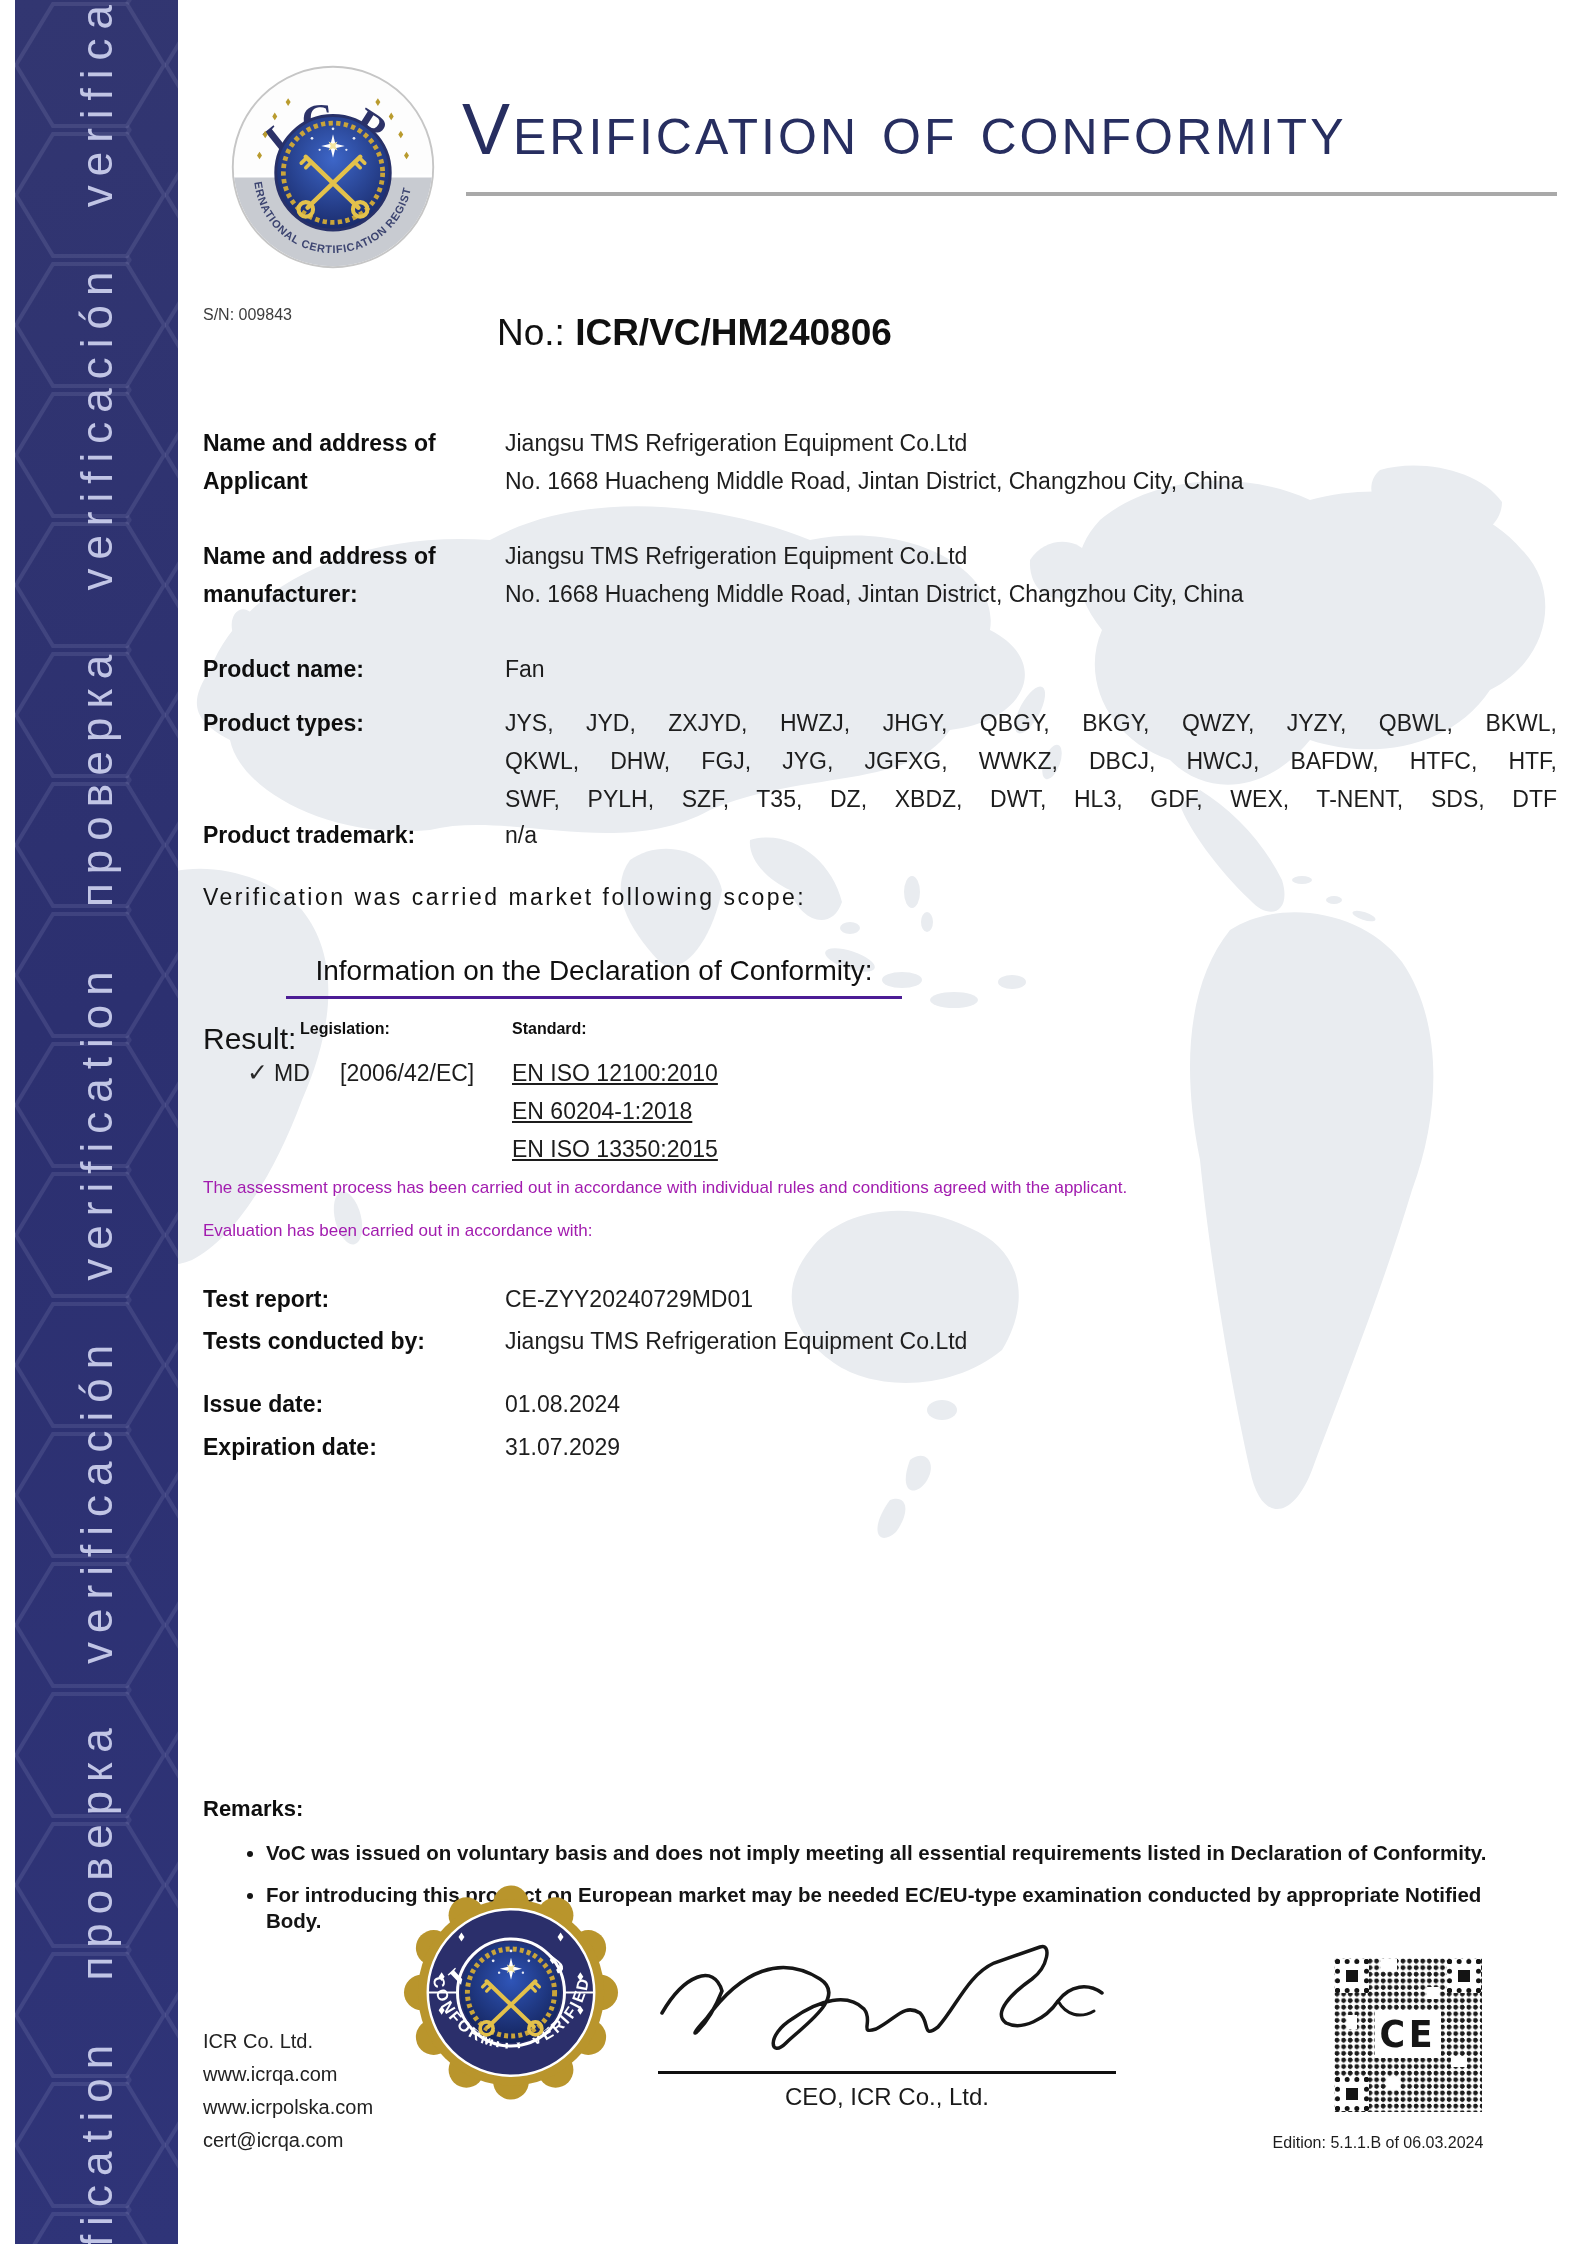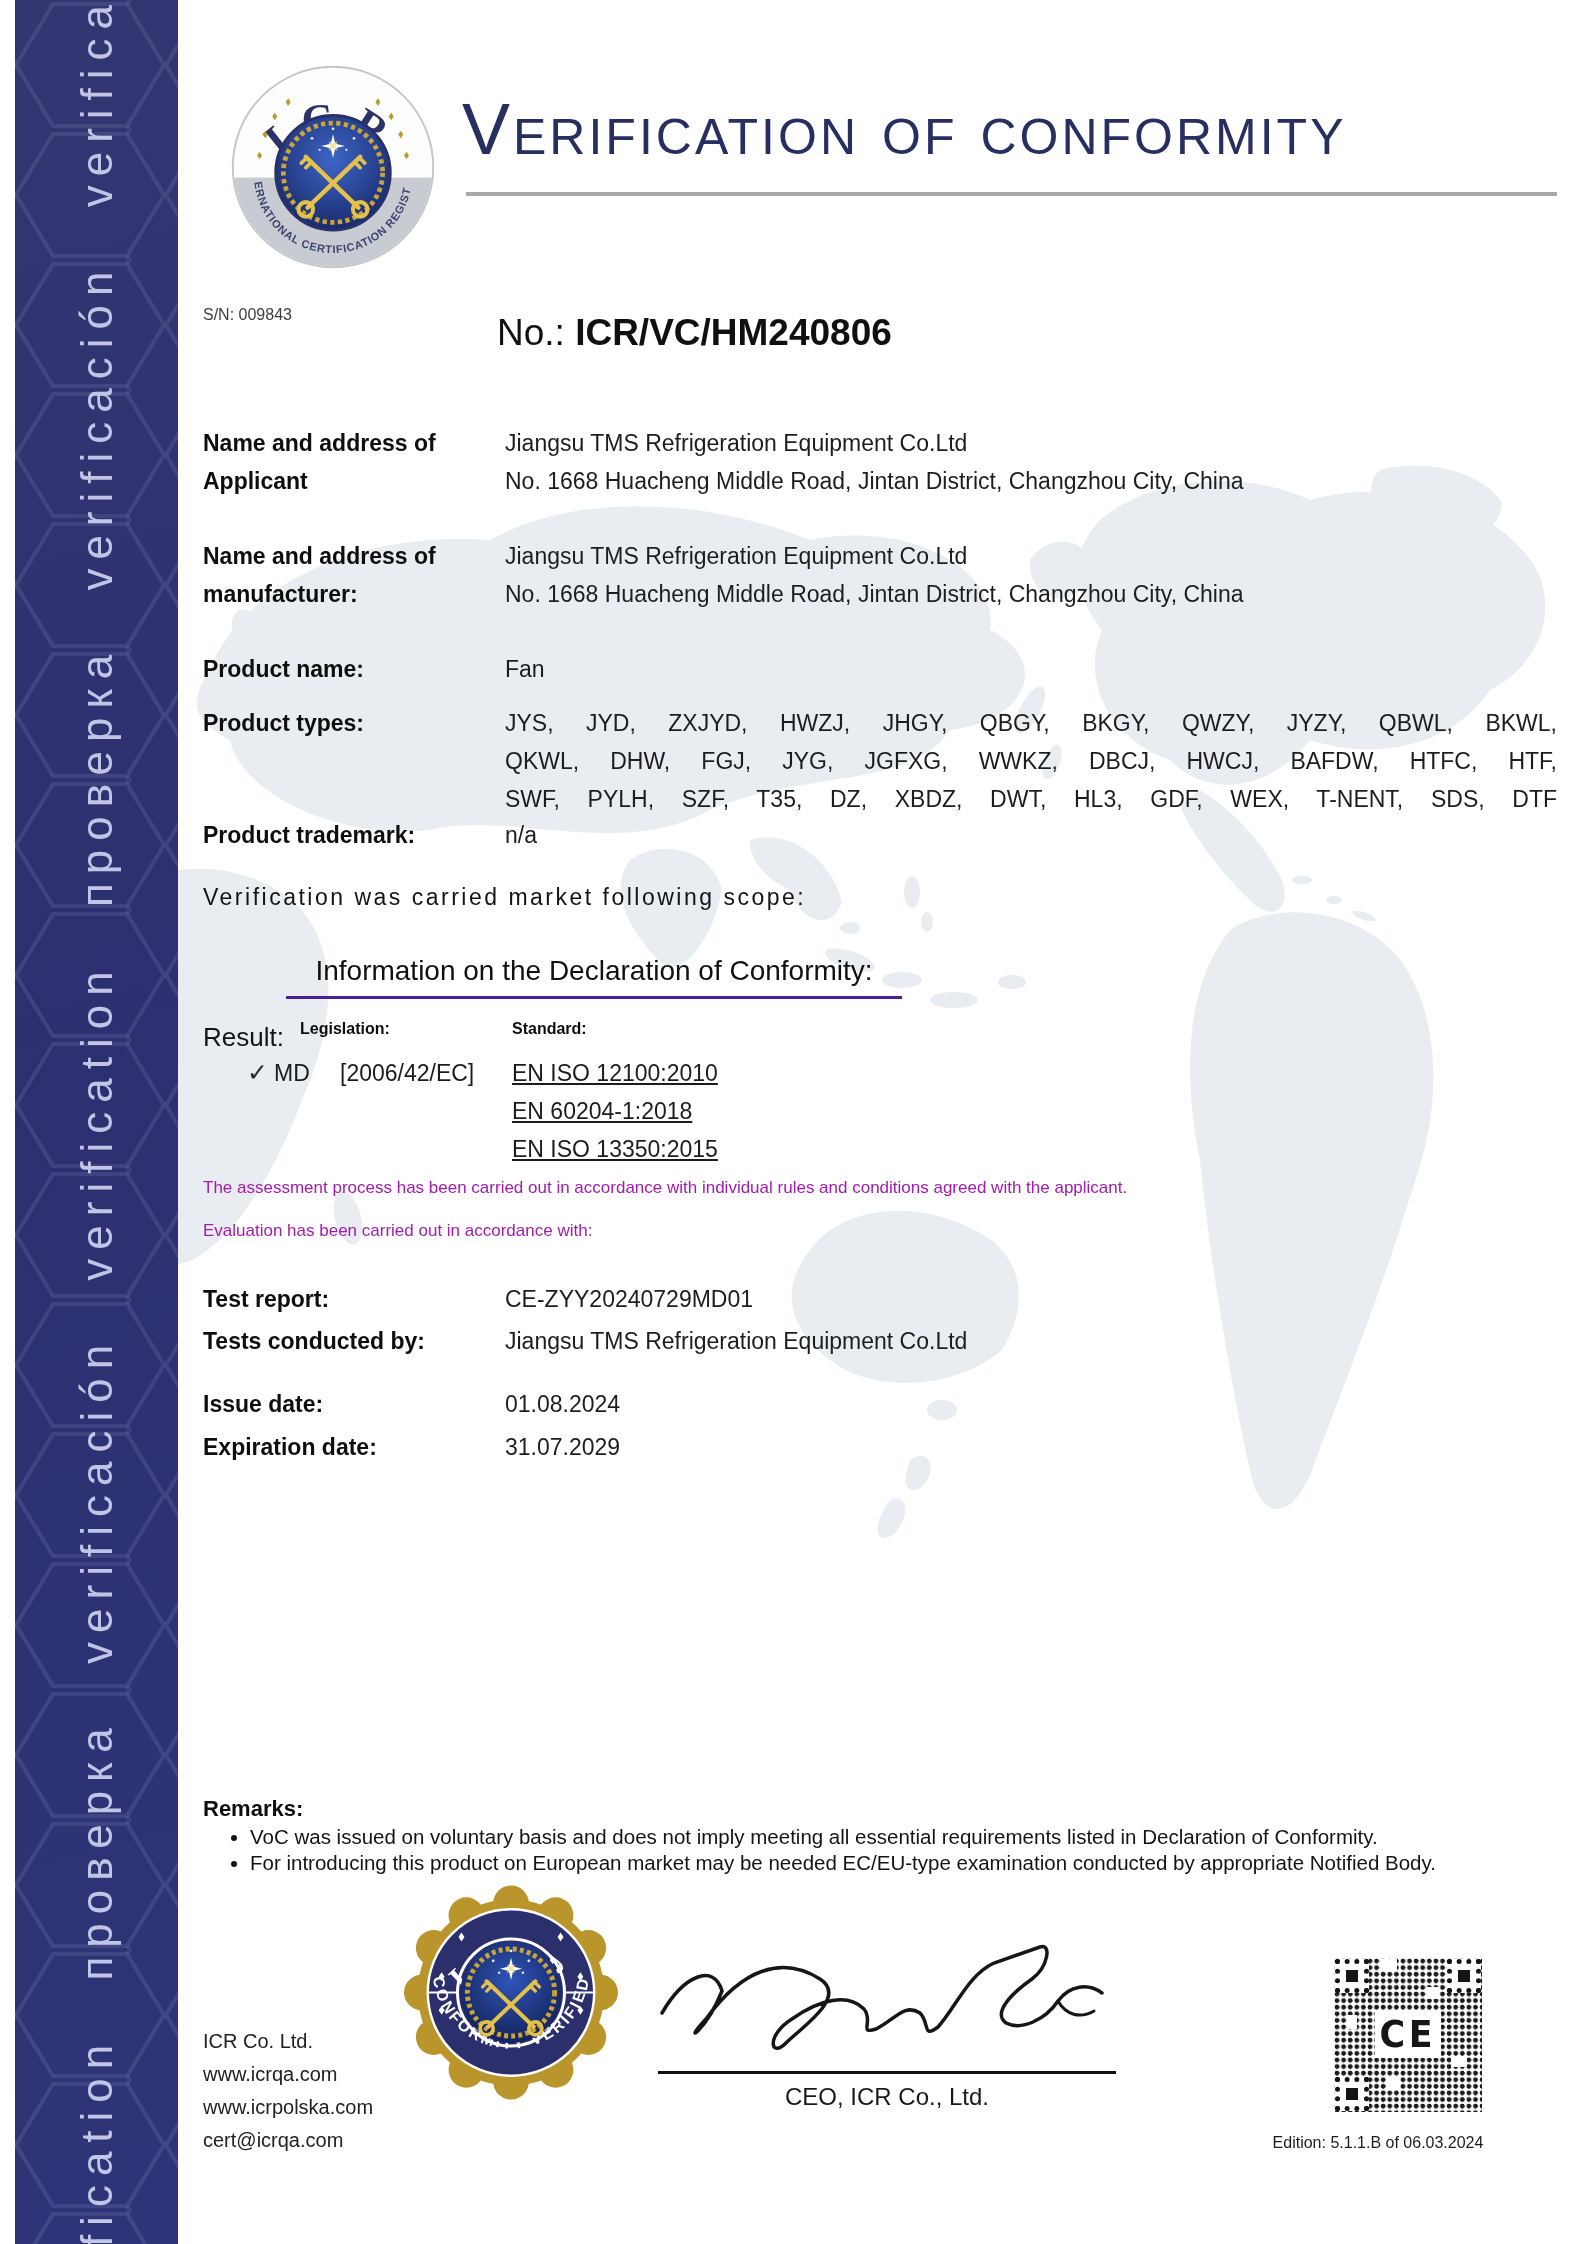--- a/index.html
+++ b/index.html
@@ -22,33 +22,33 @@
   #certno{position:absolute;left:497px;top:312px;font-size:37px;color:#101010;}
   #certno b{font-weight:700;}
   
   .lbl{position:absolute;left:203px;width:292px;font-weight:700;font-size:23px;line-height:38px;color:#0e0e0e;}
   .val{position:absolute;left:505px;width:1052px;font-size:23px;line-height:38px;color:#1d1d1d;}
   .jline{text-align:justify;text-align-last:justify;}
   #scopeline{position:absolute;left:203px;top:884px;font-size:23px;letter-spacing:2.5px;color:#141414;}
   
   #declhead{position:absolute;left:286px;top:955px;width:616px;text-align:center;font-size:28px;
             color:#101010;padding-bottom:9px;border-bottom:3px solid #4c1d95;}
-  .res-label{position:absolute;font-size:26px;color:#141414;}
+  .res-label{position:absolute;font-size:30px;color:#141414;}
   .res-bold{position:absolute;font-size:16px;font-weight:700;color:#0e0e0e;}
   #check{position:absolute;left:247px;top:1058px;font-size:25px;color:#2a2a2a;}
   #md{position:absolute;left:274px;top:1060px;font-size:23px;}
   #directive{position:absolute;left:340px;top:1060px;font-size:23px;}
   .std{position:absolute;left:512px;font-size:23px;text-decoration:underline;}
   
   .para{position:absolute;left:203px;width:1360px;font-size:17px;color:#a21caf;}
   
   #remarks-h{position:absolute;left:203px;top:1796px;font-size:22px;font-weight:700;color:#0e0e0e;}
   #remarks-list{position:absolute;left:228px;top:1824px;width:1290px;margin:0;padding-left:22px;
             font-size:20.5px;line-height:26px;color:#141414;}
-  #remarks-list li{margin:0;}
+  #remarks-list li{margin:16px;font-weight:bold;}
   
   #goldseal{position:absolute;left:402px;top:1882px;width:218px;height:221px;}
   .foot{position:absolute;left:203px;font-size:20px;color:#222;}
   #sig-svg{position:absolute;left:650px;top:1935px;width:470px;height:135px;}
   #sig-line{position:absolute;left:658px;top:2071px;width:458px;height:3px;background:#101010;}
   #sig-title{position:absolute;left:658px;top:2083px;width:458px;text-align:center;font-size:24px;color:#1a1a1a;}
   
   #qr{position:absolute;left:1329px;top:1953px;width:158px;height:164px;background:#fff;}
   #qr .dots{position:absolute;inset:5px;
      background-image:radial-gradient(circle at 3px 3px,#1b1b1b 2.1px,transparent 2.7px);

